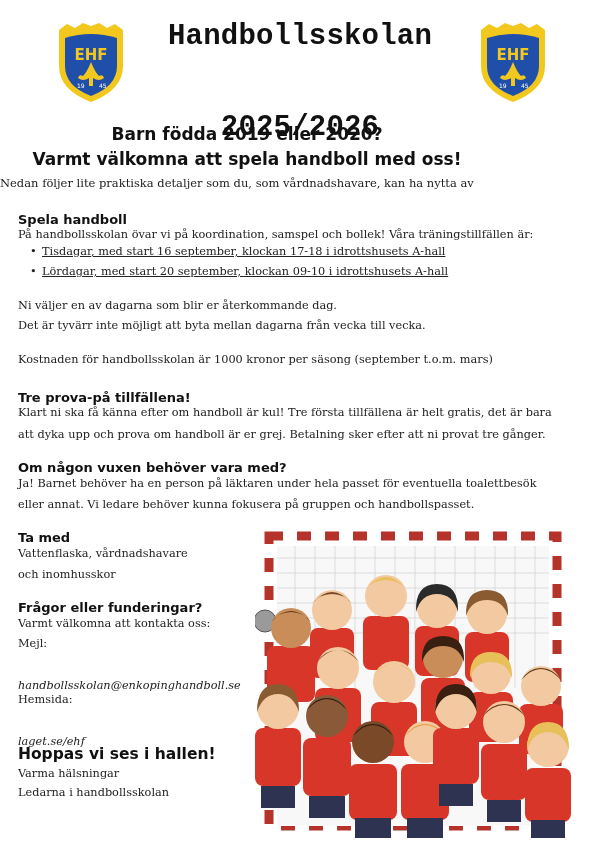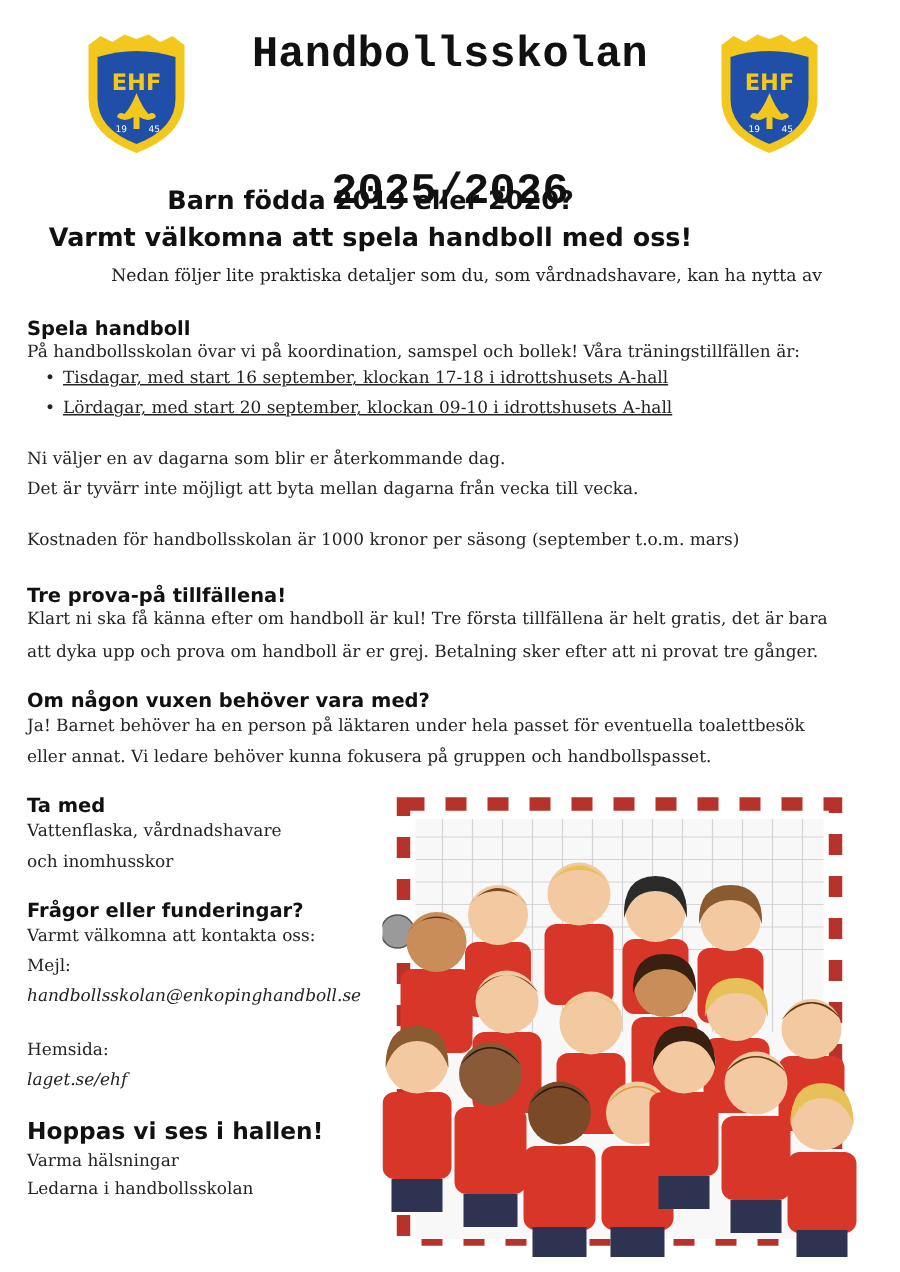--- a/index.html
+++ b/index.html
@@ -4,27 +4,27 @@
 <style>
   html, body { margin:0; padding:0; background:#ffffff; }
   body { width:600px; height:848px; position:relative; overflow:hidden; color:#1a1a1a; }
   .logo { position:absolute; top:20px; width:76px; height:84px; }
   .logo.left { left:53px; }
   .logo.right { left:475px; }
   .title { position:absolute; left:130px; width:340px; text-align:center; font-family:Liberation Mono, monospace; font-weight:bold; font-size:29px; color:#111; letter-spacing:0.2px; }
   .t1 { top:20px; } .t2 { top:67px;margin-top:44px; }
   .sub { position:absolute; left:0; width:494px; text-align:center; font-family:"DejaVu Sans", sans-serif; font-weight:bold; font-size:17px; color:#111; }
   .sub1 { top:124px; } .sub2 { top:149px; }
-  .intro { position:absolute; top:176px; left:0; width:548px; text-align:right; font-family:"DejaVu Serif", serif; font-size:11.5px; color:#222; }
+  .intro { position:absolute; top:176px; left:0; width:548px; text-align:left; font-family:"DejaVu Serif", serif; font-size:11.5px; color:#222; }
   .h { position:absolute; left:18px; font-family:"DejaVu Sans", sans-serif; font-weight:bold; font-size:13px; color:#111; }
   .p { position:absolute; left:18px; font-family:"DejaVu Serif", serif; font-size:11.3px; color:#222; line-height:20px; white-space:nowrap; }
   .bullets { position:absolute; left:30px; top:242px; margin:0; padding:0; list-style:none; font-family:"DejaVu Serif", serif; font-size:11.3px; color:#222; line-height:20px;text-decoration:underline; }
   .bullets li::before { content:"•"; display:inline-block; width:12px; }
   .big { font-size:15.5px; }
-  .ital { font-style:italic; }
+  .ital { font-style:italic;margin-top:22px; }
   .illus { position:absolute; left:255px; top:528px; width:330px; height:315px; }
 </style>
 </head>
 <body>
 
 <svg class="logo left" viewBox="0 0 76 84">
   <path d="M6 10 L14 4 L22 8 L30 3 L38 6 L46 3 L54 8 L62 4 L70 10 L70 46 Q70 70 38 82 Q6 70 6 46 Z" fill="#f2c81e"></path>
   <path d="M12 18 Q38 10 64 18 L64 46 Q64 66 38 76 Q12 66 12 46 Z" fill="#1f4fa8"></path>
   <text x="38" y="40" text-anchor="middle" font-family="DejaVu Sans, sans-serif" font-weight="bold" font-size="15" fill="#f2c81e">EHF</text>
   <path d="M38 42 Q34 52 30 56 Q26 54 25 58 Q30 62 36 58 L36 66 L40 66 L40 58 Q46 62 51 58 Q50 54 46 56 Q42 52 38 42 Z" fill="#f2c81e"></path>

